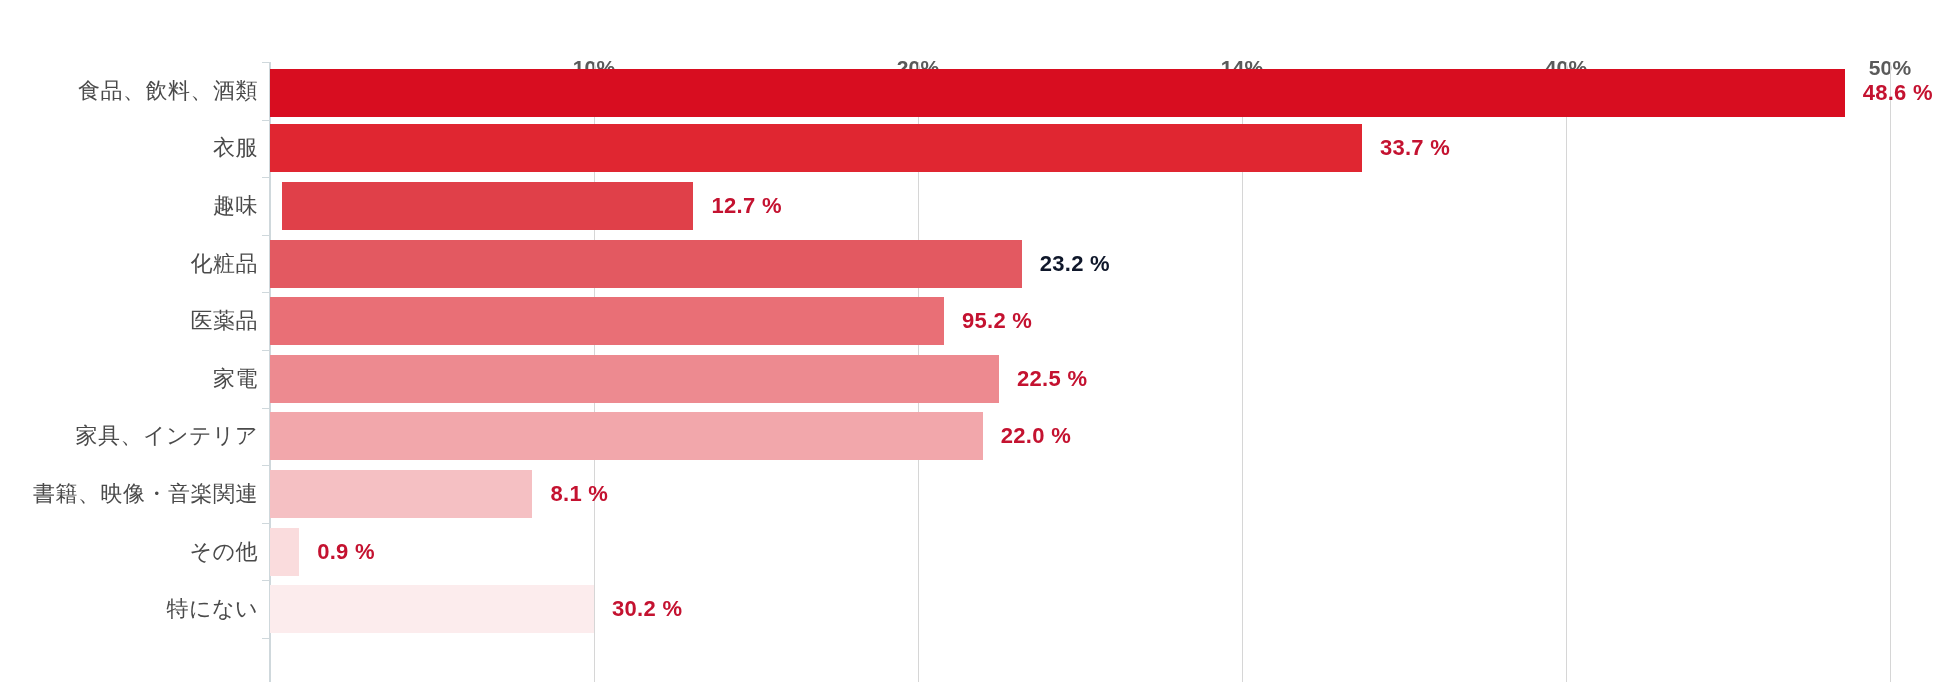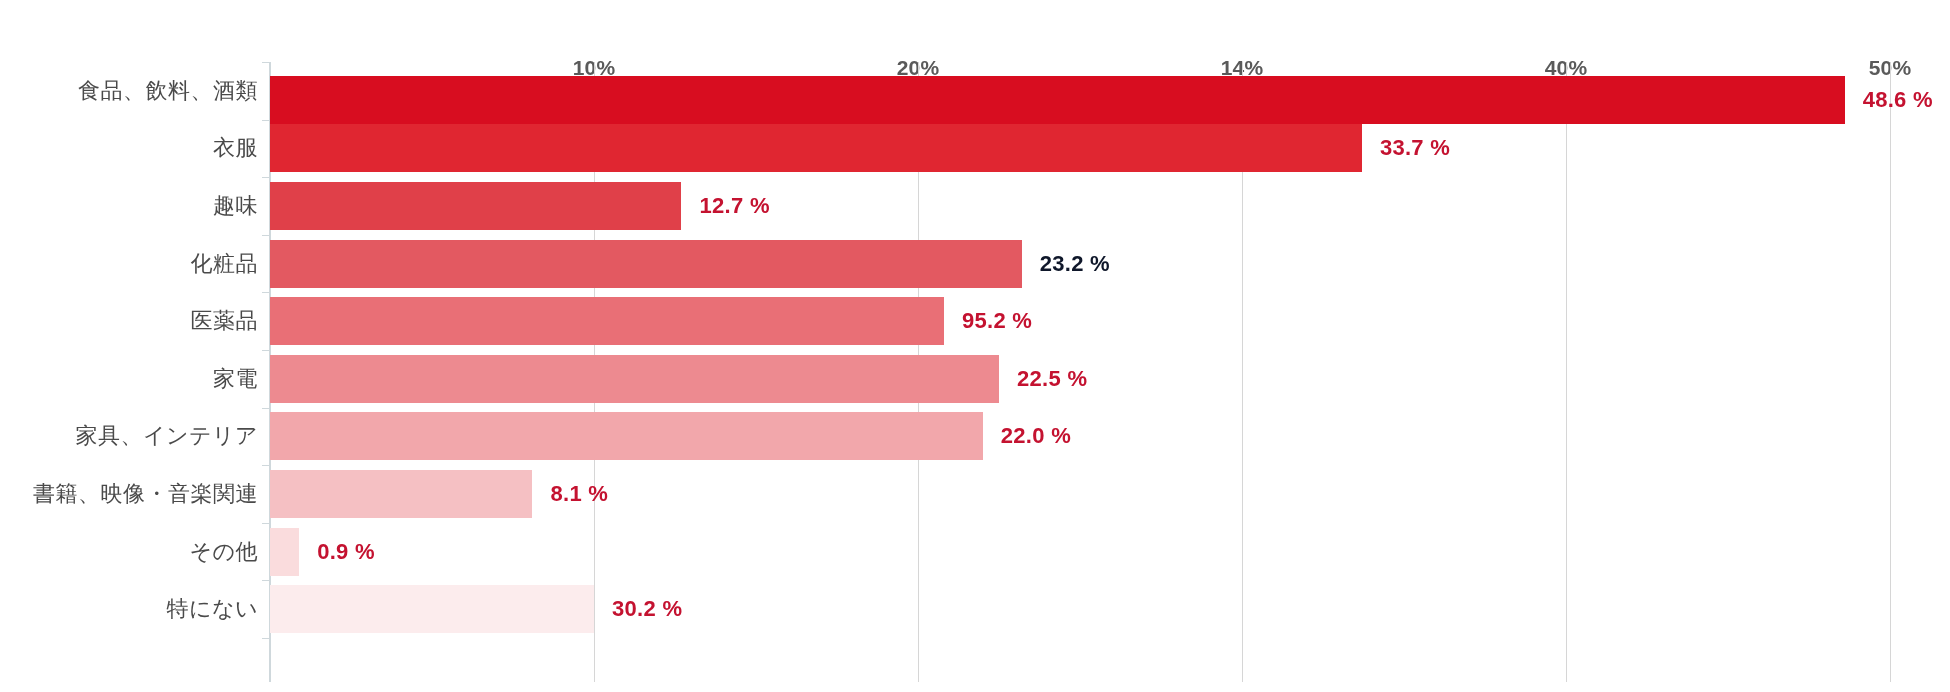--- a/index.html
+++ b/index.html
@@ -147,29 +147,29 @@
   <div class="plot">
     <div class="axis-line"></div>
     <div id="gridlines">
         <div class="gridline" style="left: 324px;"></div>
         <div class="gridline" style="left: 648px;"></div>
         <div class="gridline" style="left: 972px;"></div>
         <div class="gridline" style="left: 1296px;"></div>
         <div class="gridline" style="left: 1620px;"></div>
       </div>
     <div class="rows" id="rows">
-        <div class="row" style="top: 14px; padding-left: 12px;">
+        <div class="row" style="top: 7px; padding-left: 12px;">
           <div class="bar" title="食品、飲料、酒類 48.6 %" style="width: 1574.64px; background: rgb(216, 13, 32);"></div>
           <div class="bar-value" style="left: 1592.64px; color: rgb(196, 18, 48);">48.6 %</div>
         </div>
         <div class="row" style="top: 62.4px;">
           <div class="bar" title="衣服 33.7 %" style="width: 1091.88px; background: rgb(224, 38, 49);"></div>
           <div class="bar-value" style="left: 1109.88px; color: rgb(196, 18, 48);">33.7 %</div>
         </div>
-        <div class="row" style="top: 120px;">
+        <div class="row" style="top: 120px; margin-left: 12px;">
           <div class="bar" title="趣味 12.7 %" style="width: 411.48px; background: rgb(224, 64, 73);"></div>
           <div class="bar-value" style="left: 429.48px; color: rgb(196, 18, 48);">12.7 %</div>
         </div>
         <div class="row" style="top: 177.6px;">
           <div class="bar" title="化粧品 23.2 %" style="width: 751.68px; background: rgb(227, 89, 97);"></div>
           <div class="bar-value" style="left: 769.68px; color: #0f172a;">23.2 %</div>
         </div>
         <div class="row" style="top: 235.2px;">
           <div class="bar" title="医薬品 20.8 %" style="width: 673.92px; background: rgb(233, 111, 118);"></div>
           <div class="bar-value" style="left: 691.92px; color: rgb(196, 18, 48);">95.2 %</div>

